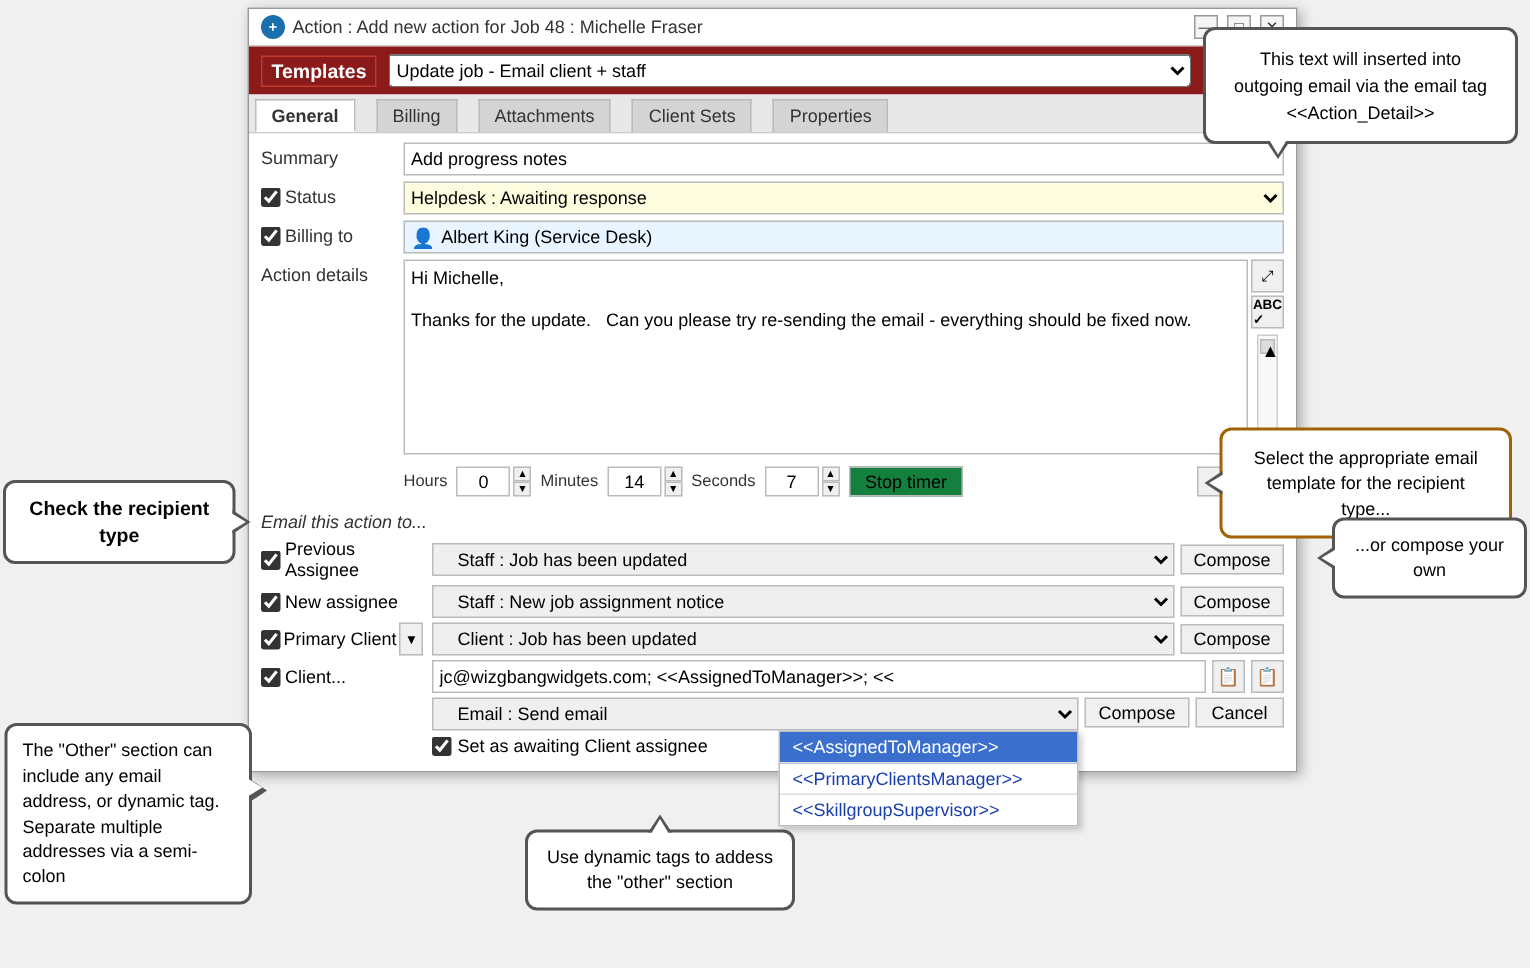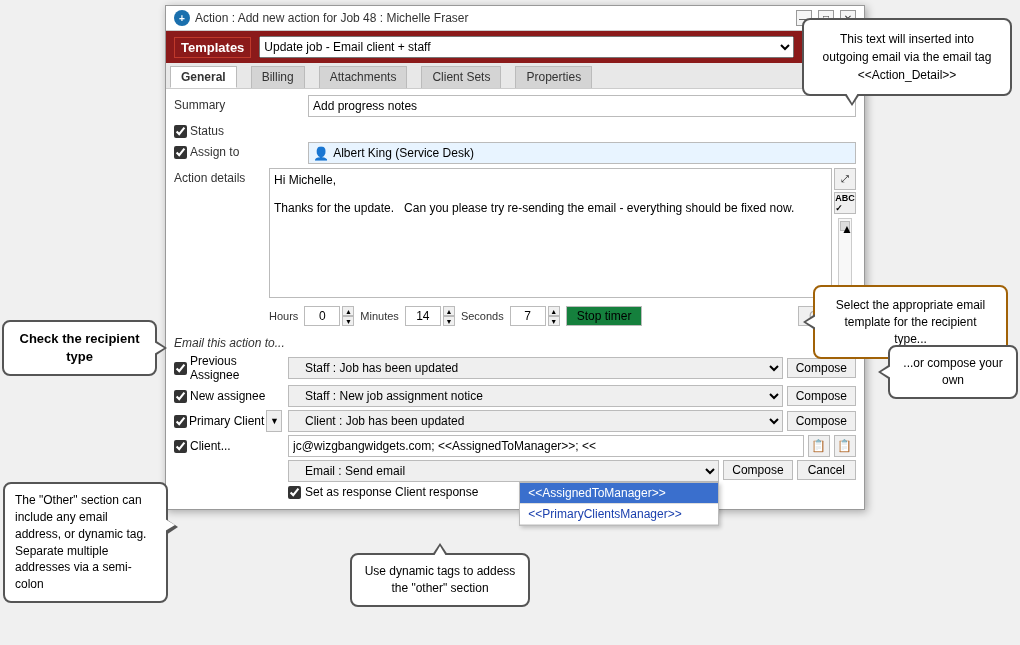--- a/index.html
+++ b/index.html
@@ -140,21 +140,20 @@
       padding-top: 3px;
       flex-shrink: 0;
     }
     .form-label-with-check {
       display: flex;
       align-items: center;
       gap: 3px;
     }
     .form-value {
       flex: 1;
-      margin-left: 39px;
     }
 
     .text-input {
       width: 100%;
       height: 22px;
       border: 1px solid #bbb;
       padding: 2px 4px;
       font-size: 12px;
       background: #fff;
     }
@@ -438,27 +437,32 @@
         </div>
       </div>
 
       <div class="form-row">
         <div class="form-label">
           <div class="form-label-with-check">
             <input type="checkbox" class="checkbox-sm" checked="" style="">
             <span>Status</span>
           </div>
         </div>
+        <div class="form-value">
+          <select class="status-select">
+            <option>Helpdesk : Awaiting response</option>
+          </select>
+        </div>
       </div>
 
       <div class="form-row">
         <div class="form-label">
           <div class="form-label-with-check">
             <input type="checkbox" class="checkbox-sm" checked="" style="">
-            <span>Assign to</span>
+            <span>Billing to</span>
           </div>
         </div>
         <div class="form-value">
           <div class="assign-field">
             <span class="user-icon">👤</span>
             <span>Albert King (Service Desk)</span>
           </div>
         </div>
       </div>
 
@@ -561,29 +565,30 @@
       <div style="display:flex; gap:4px; align-items:flex-start; margin-bottom:3px; position:relative;">
         <div style="width:110px; flex-shrink:0;"></div>
         <div style="flex:1; position:relative;">
           <select class="email-template-select" style="width:100%;">
             <option>Email : Send email</option>
           </select>
           
           <div style="position:absolute; top:22px; right:0; background:#fff; border:1px solid #bbb; z-index:30; width:200px; box-shadow:2px 2px 4px rgba(0,0,0,0.2);">
             <div style="padding:3px 8px; font-size:12px; color:#1a3fad; background:#3a6fcd; color:#fff; cursor:pointer; border-bottom:1px solid #ddd;">&lt;&lt;AssignedToManager&gt;&gt;</div>
             <div style="padding:3px 8px; font-size:12px; color:#1a3fad; cursor:pointer; border-bottom:1px solid #ddd;">&lt;&lt;PrimaryClientsManager&gt;&gt;</div>
+            <div style="padding:3px 8px; font-size:12px; color:#1a3fad; cursor:pointer;">&lt;&lt;SkillgroupSupervisor&gt;&gt;</div>
           </div>
         </div>
         <button class="compose-btn">Compose</button>
         <button class="cancel-btn">Cancel</button>
       </div>
 
       <div class="awaiting-row">
         <input type="checkbox" class="checkbox-sm" checked="" style="">
-        <span>Set as response Client response</span>
+        <span>Set as awaiting Client assignee</span>
       </div>
 
     </div>
   </div>
 
   <div style="position:absolute; top:18px; right:8px; background:#fff; border:2px solid #555; border-radius:8px; padding:10px 14px; font-size:12px; text-align:center; max-width:210px; z-index:20; line-height:1.5;">
     <span>This text will inserted into outgoing email via the email tag &lt;&lt;Action_Detail&gt;&gt;</span>
     
     <div style="position:absolute; bottom:-12px; left:40px; width:0; height:0; border-left:8px solid transparent; border-right:8px solid transparent; border-top:12px solid #555;"></div>
     <div style="position:absolute; bottom:-9px; left:42px; width:0; height:0; border-left:6px solid transparent; border-right:6px solid transparent; border-top:10px solid #fff;"></div>

